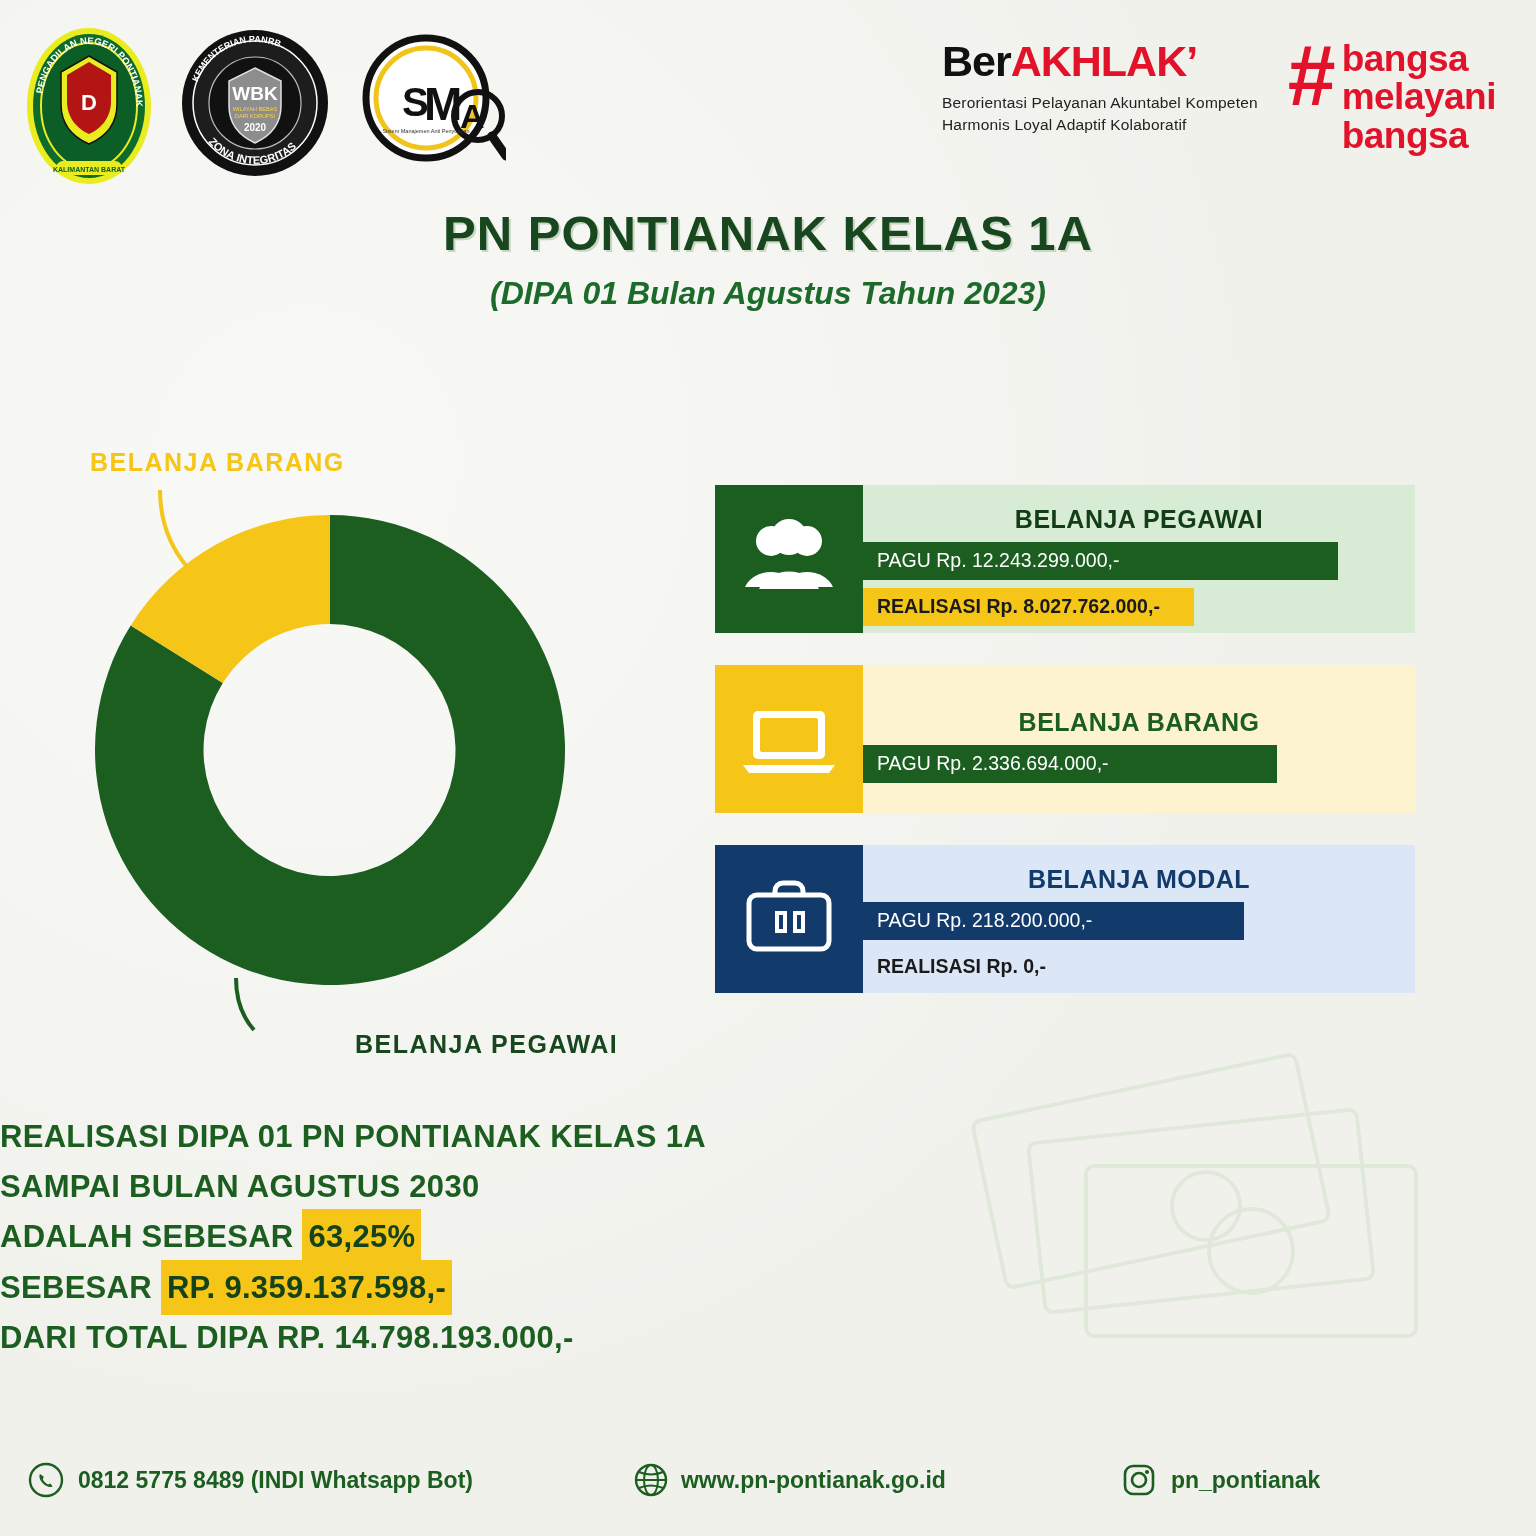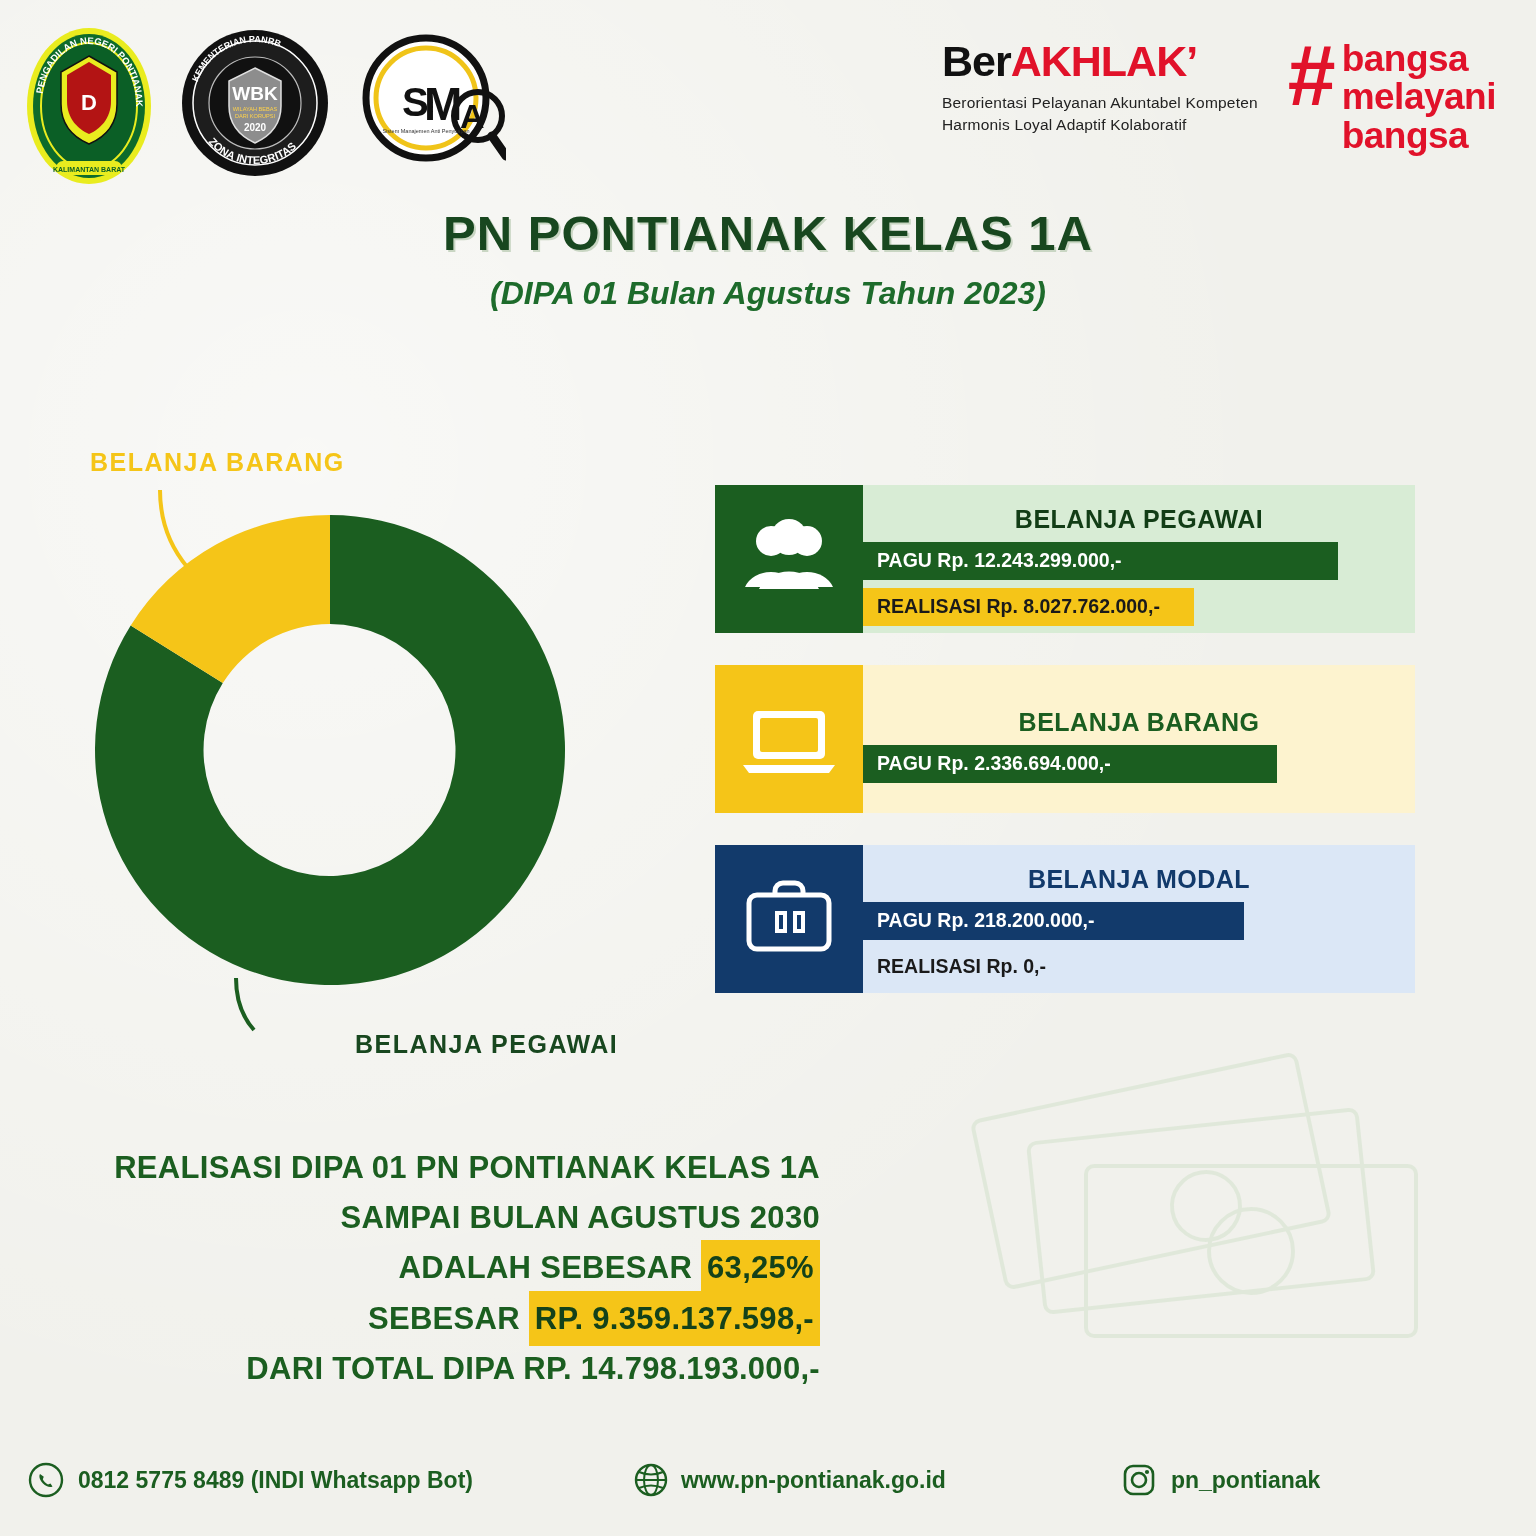--- a/index.html
+++ b/index.html
@@ -59,21 +59,21 @@
     position: absolute; left: 315px; top: 600px;
     font-size: 25px; font-weight: bold; color: #18471f; letter-spacing: 1.5px;
   }
 
   
   .cards { position: absolute; left: 715px; top: 485px; width: 700px; }
   .card { display: flex; margin-bottom: 32px; height: 148px; }
   .card-icon { width: 148px; height: 148px; flex: 0 0 148px; display: flex; align-items: center; justify-content: center; }
   .card-body { flex: 1; display: flex; flex-direction: column; justify-content: center; padding: 0 0 0 0; }
   .card-title { text-align: center; font-size: 25px; font-weight: bold; letter-spacing: .5px; padding-top: 12px; }
-  .bar { height: 38px; display: flex; align-items: center; padding-left: 14px; font-size: 19.5px; font-weight: bold; color: #fff; white-space: nowrap; }
+  .bar { height: 38px; display: flex; align-items: center; padding-left: 14px; font-size: 19.5px; font-weight: normal; color: #fff; white-space: nowrap; }
   .bar.second { font-weight: bold; }
   .bar-row { margin-top: 8px; }
 
   
   .c1 .card-icon { background: #1b5e20; }
   .c1 .card-body { background: #d8ecd5; }
   .c1 .card-title { color: #123d16; }
   .c1 .bar1 { background: #1b5e20; width: 86%; color: #fff; }
   .c1 .bar2 { background: #f5c518; width: 60%; color: #1a1a1a; }
   
@@ -83,21 +83,21 @@
   .c2 .bar1 { background: #1b5e20; width: 75%; color: #fff; }
   .c2 .bar2 { background: #f5c518; width: 43%; color: #1a1a1a; }
   
   .c3 .card-icon { background: #123a6b; }
   .c3 .card-body { background: #dbe7f6; }
   .c3 .card-title { color: #123a6b; }
   .c3 .bar1 { background: #123a6b; width: 69%; color: #fff; }
   .c3 .bar2 { background: transparent; width: 40%; color: #1a1a1a; font-weight: bold; }
 
   
-  .summary { position: absolute; left: 0; top: 1143px; width: 800px; text-align: right; margin-left: 20px; }
+  .summary { position: absolute; left: 0; top: 1112px; width: 800px; text-align: left; }
   .summary div { font-size: 31px; font-weight: bold; color: #1b5e20; line-height: 1.62; letter-spacing: .3px; }
   .hl { background: #f5c518; color: #14421a; padding: 10px 6px; }
 
   
   .footer { position: absolute; left: 0; bottom: 38px; width: 100%; display: flex; align-items: center; }
   .f-item { display: flex; align-items: center; gap: 14px; color: #1b5e20; font-size: 23px; font-weight: bold; }
   .f1 { margin-left: 28px; }
   .f2 { margin-left: 160px; gap: 12px; }
   .f3 { margin-left: 175px; }
 </style>

